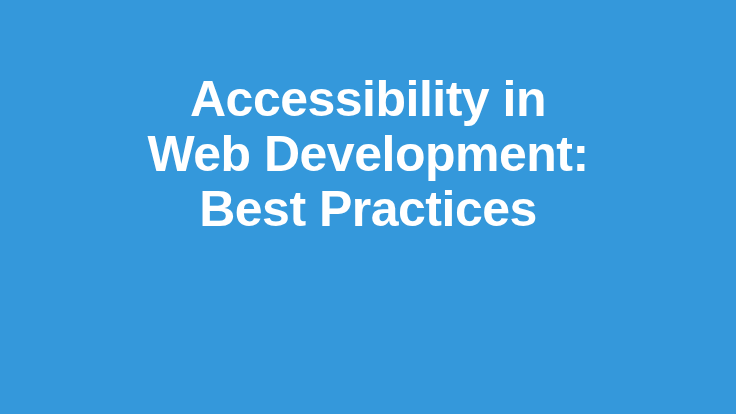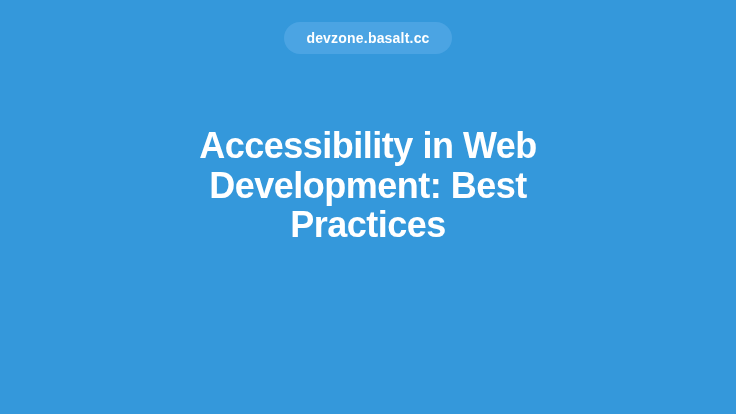--- a/index.html
+++ b/index.html
@@ -56,33 +56,30 @@
     display: flex;
     align-items: flex-start;
     justify-content: center;
   }
 
   .headline {
     margin-top: 72px;
     width: 446px;
     text-align: center;
     color: #ffffff;
-    font-size: 36px;
+    font-size: 50px;
     font-weight: bold;
     line-height: 1.1;
     letter-spacing: -0.5px;
     word-wrap: break-word;
   }
 </style>
 </head>
 <body>
 
 <div id="card">
 
-  <div class="badge">
-    <span class="badge-label">devzone.basalt.cc</span>
-  </div>
 
   <div class="headline-wrap">
     <h1 class="headline">Accessibility in Web Development: Best Practices</h1>
   </div>
 
 </div>
 
 </body></html>

